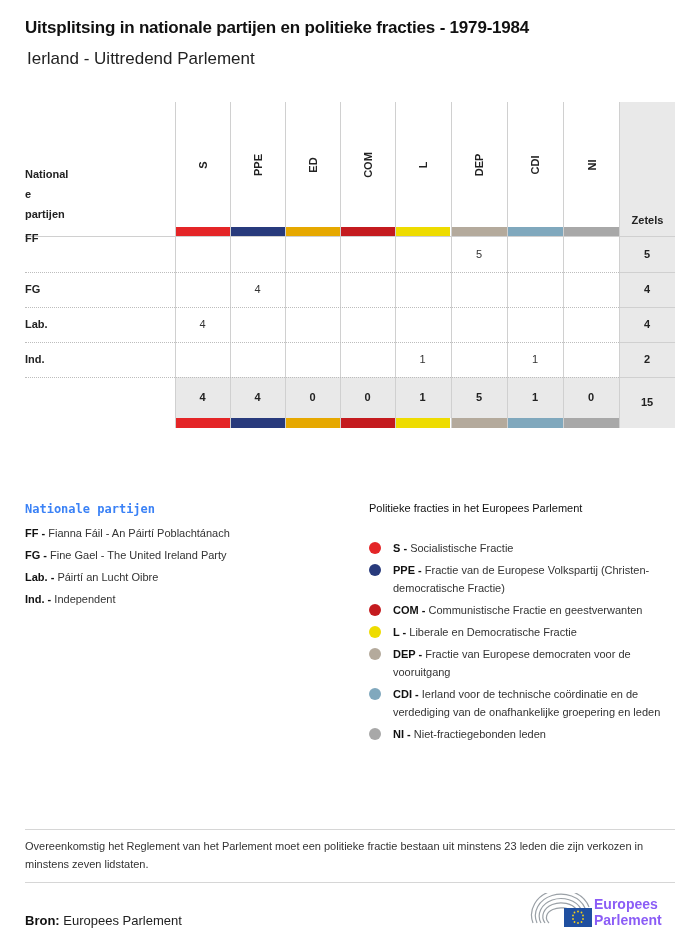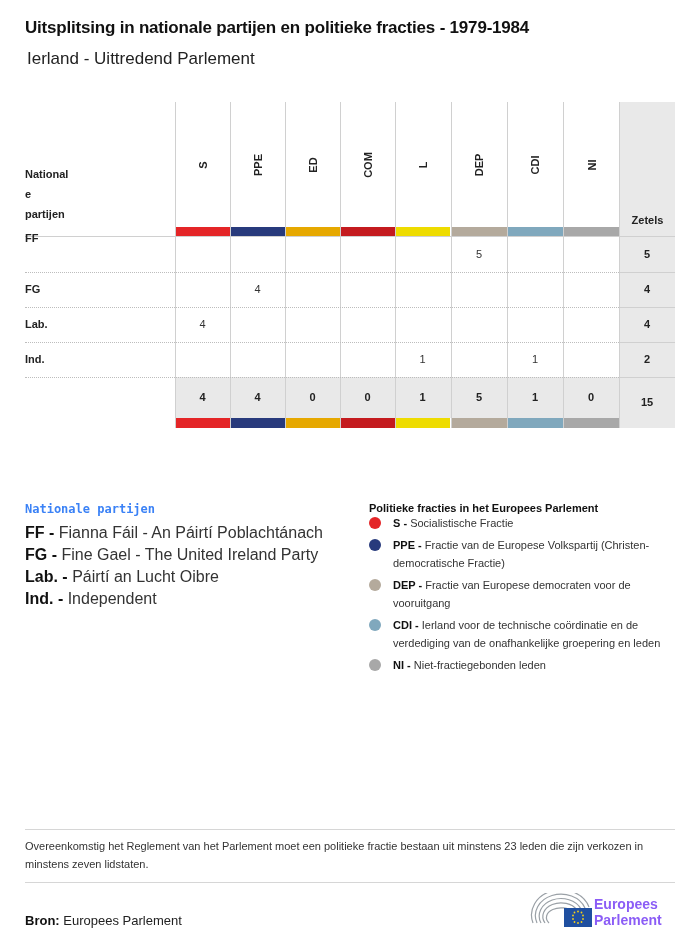--- a/index.html
+++ b/index.html
@@ -66,25 +66,25 @@
   .tcell {
     position: absolute; top: 289px; width: 55px; text-align: center; font-size: 11px; font-weight: bold; color: #222;
   }
 
   
   .leg-left { position: absolute; left: 25px; top: 502px; width: 330px; }
   .leg-left h3 {
     font-family: "DejaVu Sans Mono", "Liberation Mono", monospace;
     font-size: 12px; font-weight: bold; color: #3b82f6; margin-bottom: 6px;
   }
-  .leg-left .item { font-size: 16px; line-height: 22px; color: #333; }
+  .leg-left .item { font-size: 11px; line-height: 22px; color: #333; }
   .leg-left .item b { color: #111; }
 
   .leg-right { position: absolute; left: 369px; top: 502px; width: 310px; }
-  .leg-right h3 { font-size: 11px; font-weight: bold; color: #111; margin-bottom: 0; }
+  .leg-right h3 { font-size: 11px; font-weight: normal; color: #111; margin-bottom: 25px; }
   .leg-right .item { position: relative; padding-left: 24px; font-size: 11px; line-height: 18px; color: #333; margin-bottom: 4px; }
   .leg-right .item b { color: #111; }
   .dot-ic {
     position: absolute; left: 0; top: 3px; width: 12px; height: 12px; border-radius: 50%;
   }
 
   .rule { position: absolute; left: 25px; width: 650px; border-top: 1px solid #d6d6d6; }
   .note {
     position: absolute; left: 25px; top: 837px; width: 650px;
     font-size: 11px; line-height: 18px; color: #333;
@@ -217,20 +217,22 @@
   <div class="item"><b>FF -</b> <span>Fianna Fáil - An Páirtí Poblachtánach</span></div>
   <div class="item"><b>FG -</b> <span>Fine Gael - The United Ireland Party</span></div>
   <div class="item"><b>Lab. -</b> <span>Páirtí an Lucht Oibre</span></div>
   <div class="item"><b>Ind. -</b> <span>Independent</span></div>
 </div>
 
 <div class="leg-right">
   <h3>Politieke fracties in het Europees Parlement</h3>
   <div class="item"><span class="dot-ic" style="background:#e42527"></span><b>S -</b> <span>Socialistische Fractie</span></div>
   <div class="item"><span class="dot-ic" style="background:#283a7c"></span><b>PPE -</b> <span>Fractie van de Europese Volkspartij (Christen-democratische Fractie)</span></div>
+  <div class="item"><span class="dot-ic" style="background:#c41b1f"></span><b>COM -</b> <span>Communistische Fractie en geestverwanten</span></div>
+  <div class="item"><span class="dot-ic" style="background:#eedc00"></span><b>L -</b> <span>Liberale en Democratische Fractie</span></div>
   <div class="item"><span class="dot-ic" style="background:#b4aa9c"></span><b>DEP -</b> <span>Fractie van Europese democraten voor de vooruitgang</span></div>
   <div class="item"><span class="dot-ic" style="background:#80a8bd"></span><b>CDI -</b> <span>Ierland voor de technische coördinatie en de verdediging van de onafhankelijke groepering en leden</span></div>
   <div class="item"><span class="dot-ic" style="background:#a8a8a8"></span><b>NI -</b> <span>Niet-fractiegebonden leden</span></div>
 </div>
 
 <div class="rule" style="top:829px"></div>
 <div class="note">Overeenkomstig het Reglement van het Parlement moet een politieke fractie bestaan uit minstens 23 leden die zijn verkozen in minstens zeven lidstaten.</div>
 <div class="rule" style="top:882px"></div>
 
 <div class="source">

